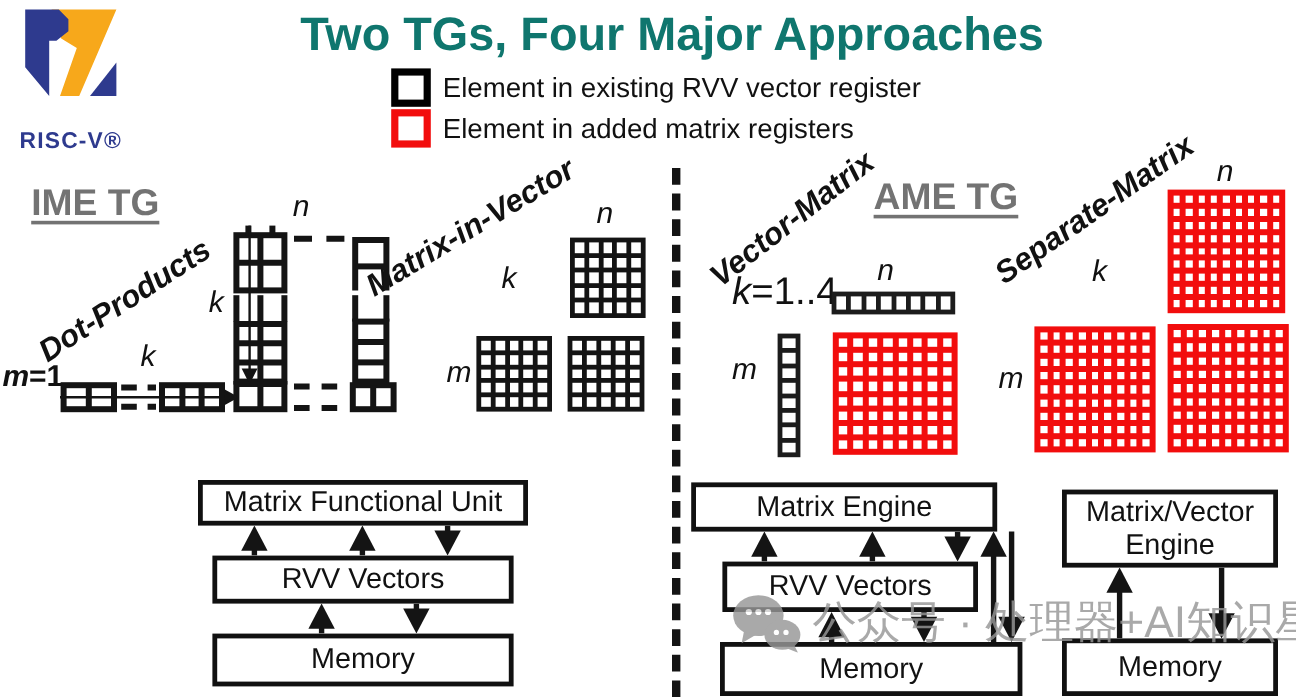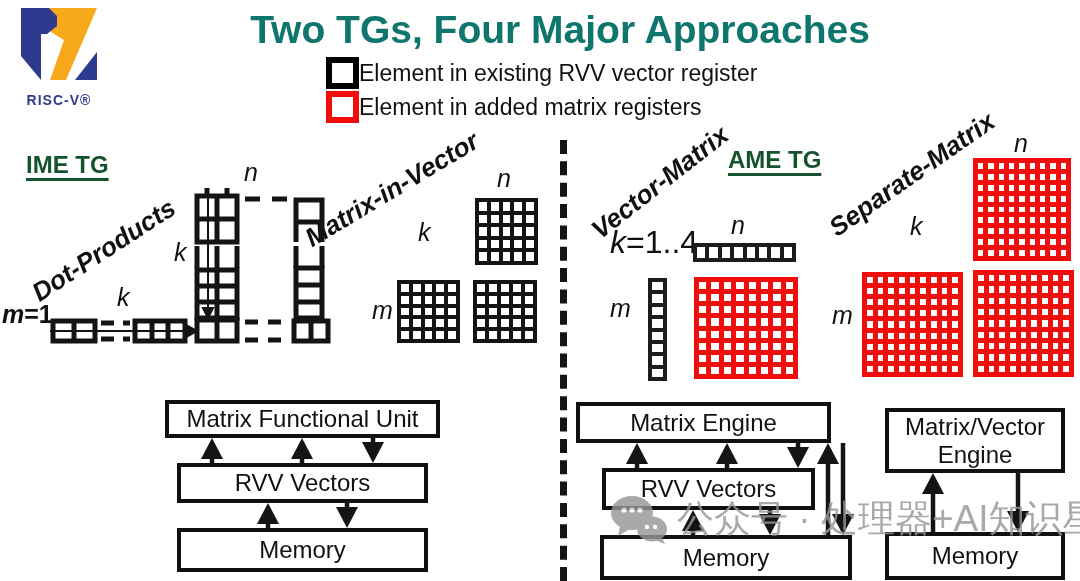--- a/index.html
+++ b/index.html
@@ -2,29 +2,29 @@
 <html><head>
 <meta charset="utf-8">
 <style>
   html,body{margin:0;padding:0;background:#ffffff;}
   #stage{position:relative;width:1080px;height:581px;background:#fff;overflow:hidden;
          font-family:"Liberation Sans",sans-serif;color:#141414;}
   .title{position:absolute;left:170px;top:8px;width:780px;text-align:center;
          font-size:39px;font-weight:bold;color:#0f766e;}
   
   .logo{position:absolute;left:10px;top:6px;width:98px;height:112px;text-align:center;}
-  .logo-word{font-size:14px;font-weight:bold;color:#2e3a8e;letter-spacing:1px;margin-top:4px;}
+  .logo-word{font-size:19px;font-weight:bold;color:#2e3a8e;letter-spacing:1px;margin-top:18px;}
   
   .legend{position:absolute;left:326px;top:56px;}
-  .lrow{display:flex;align-items:center;gap:0;height:34px;}
+  .lrow{display:flex;align-items:center;gap:10px;height:34px;}
   .lswatch{width:21px;height:20px;border:6px solid #000;background:#fff;flex:0 0 auto;}
   .lswatch.red{border-color:#f20d0d;}
   .ltext{font-size:23px;color:#111;}
   
-  .heading{position:absolute;font-size:24px;font-weight:bold;color:#14532d;
+  .heading{position:absolute;font-size:31px;font-weight:bold;color:#737373;
            text-decoration:underline;text-decoration-thickness:3px;text-underline-offset:5px;}
   
   .rot{position:absolute;font-weight:bold;font-style:italic;font-size:26px;color:#111;
        white-space:nowrap;text-align:center;}
   
   .mlabel{position:absolute;font-size:25px;color:#111;font-style:italic;}
   .fl{font-style:normal;}
   .fl::first-letter{font-style:italic;}
   
   .mgrid{position:absolute;display:grid;box-sizing:border-box;}

